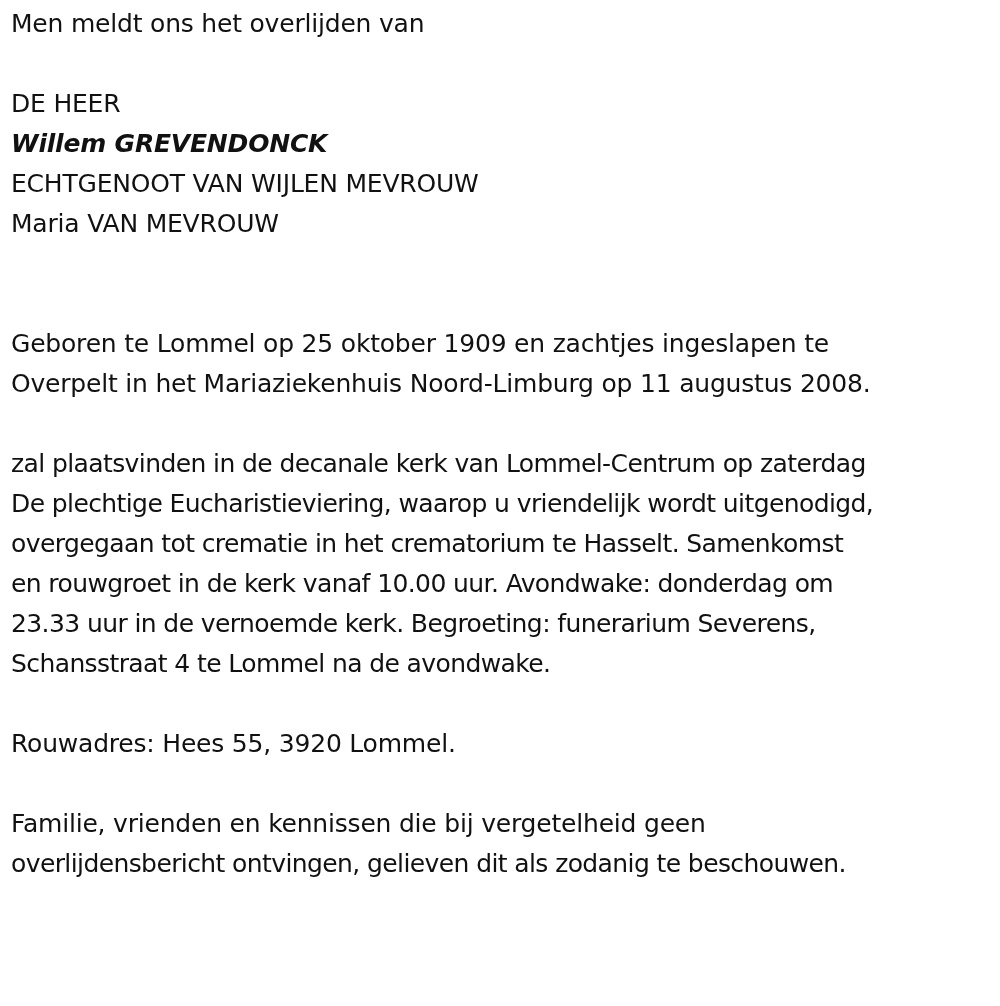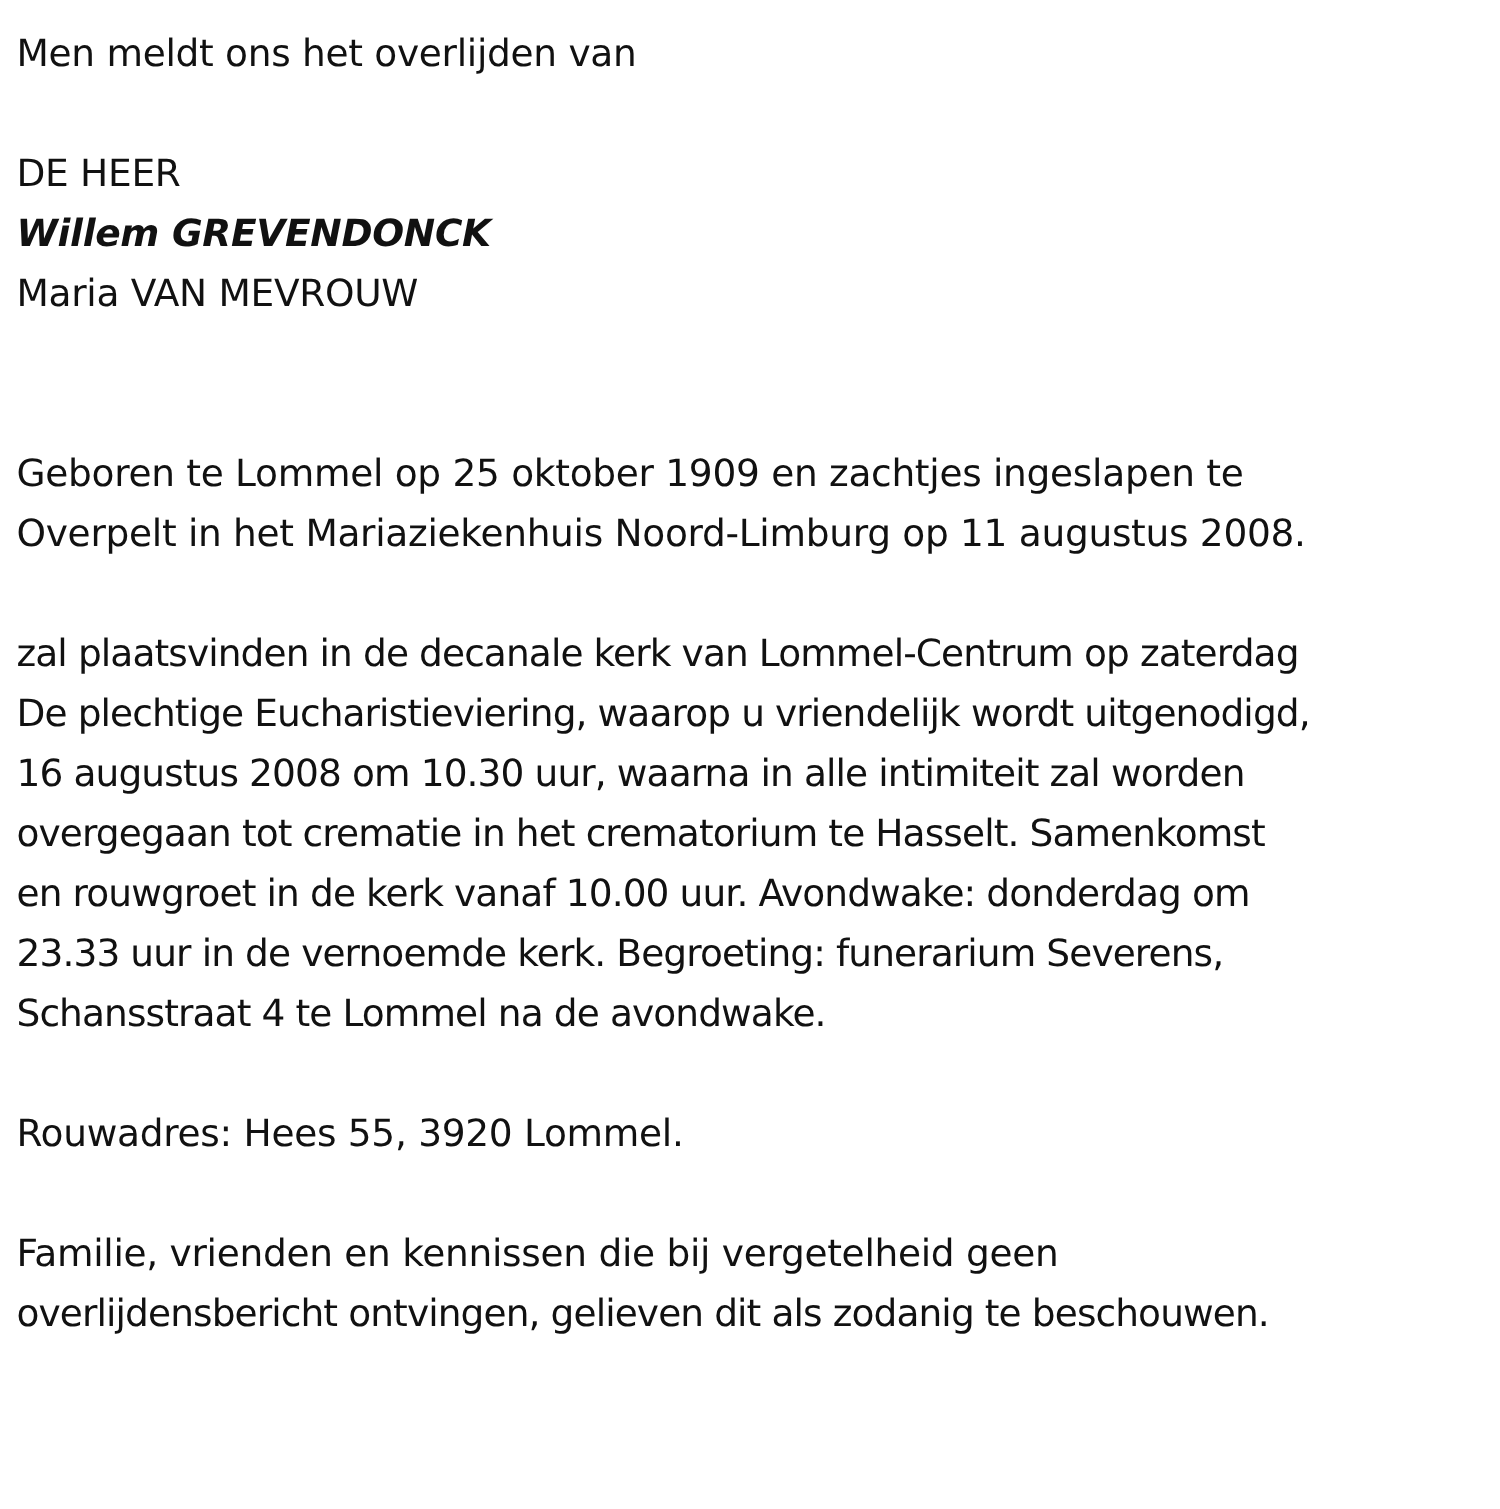--- a/index.html
+++ b/index.html
@@ -13,21 +13,20 @@
       overflow: hidden;
       position: relative;
       font-family: "DejaVu Sans", "Liberation Sans", sans-serif;
       color: #111111;
     }
     .doc {
       position: absolute;
       left: 11px;
       top: 4px;
       width: 985px;
-      margin-top: 12px;
     }
     .line {
       display: block;
       height: 40px;
       line-height: 40px;
       font-size: 25px;
       white-space: nowrap;
       letter-spacing: -0.2px;
     }
     .narrow { letter-spacing: -0.6px; }
@@ -39,36 +38,36 @@
 <body>
 
 <div class="doc">
 
   <span class="line">Men meldt ons het overlijden van</span>
   <div class="gap"></div>
 
   <div class="block">
     <span class="line">DE HEER</span>
     <span class="line bold">Willem GREVENDONCK</span>
+    <span class="line">ECHTGENOOT VAN WIJLEN MEVROUW</span>
     <span class="line">Maria VAN MEVROUW</span>
   </div>
   <div class="gap"></div>
 
   <div class="gap"></div>
 
   <div class="block">
     <span class="line">Geboren te Lommel op 25 oktober 1909 en zachtjes ingeslapen te</span>
     <span class="line">Overpelt in het Mariaziekenhuis Noord-Limburg op 11 augustus 2008.</span>
   </div>
   <div class="gap"></div>
 
   <div class="block">
     <span class="line narrow">zal plaatsvinden in de decanale kerk van Lommel-Centrum op zaterdag</span>
     <span class="line narrow">De plechtige Eucharistieviering, waarop u vriendelijk wordt uitgenodigd,</span>
-    <span class="line narrow">16 augustus 2008 om 10.30 uur, waarna in alle intimiteit zal worden</span>
     <span class="line narrow">overgegaan tot crematie in het crematorium te Hasselt. Samenkomst</span>
     <span class="line narrow">en rouwgroet in de kerk vanaf 10.00 uur. Avondwake: donderdag om</span>
     <span class="line narrow">23.33 uur in de vernoemde kerk. Begroeting: funerarium Severens,</span>
     <span class="line narrow">Schansstraat 4 te Lommel na de avondwake.</span>
   </div>
   <div class="gap"></div>
 
   <span class="line">Rouwadres: Hees 55, 3920 Lommel.</span>
   <div class="gap"></div>
 

